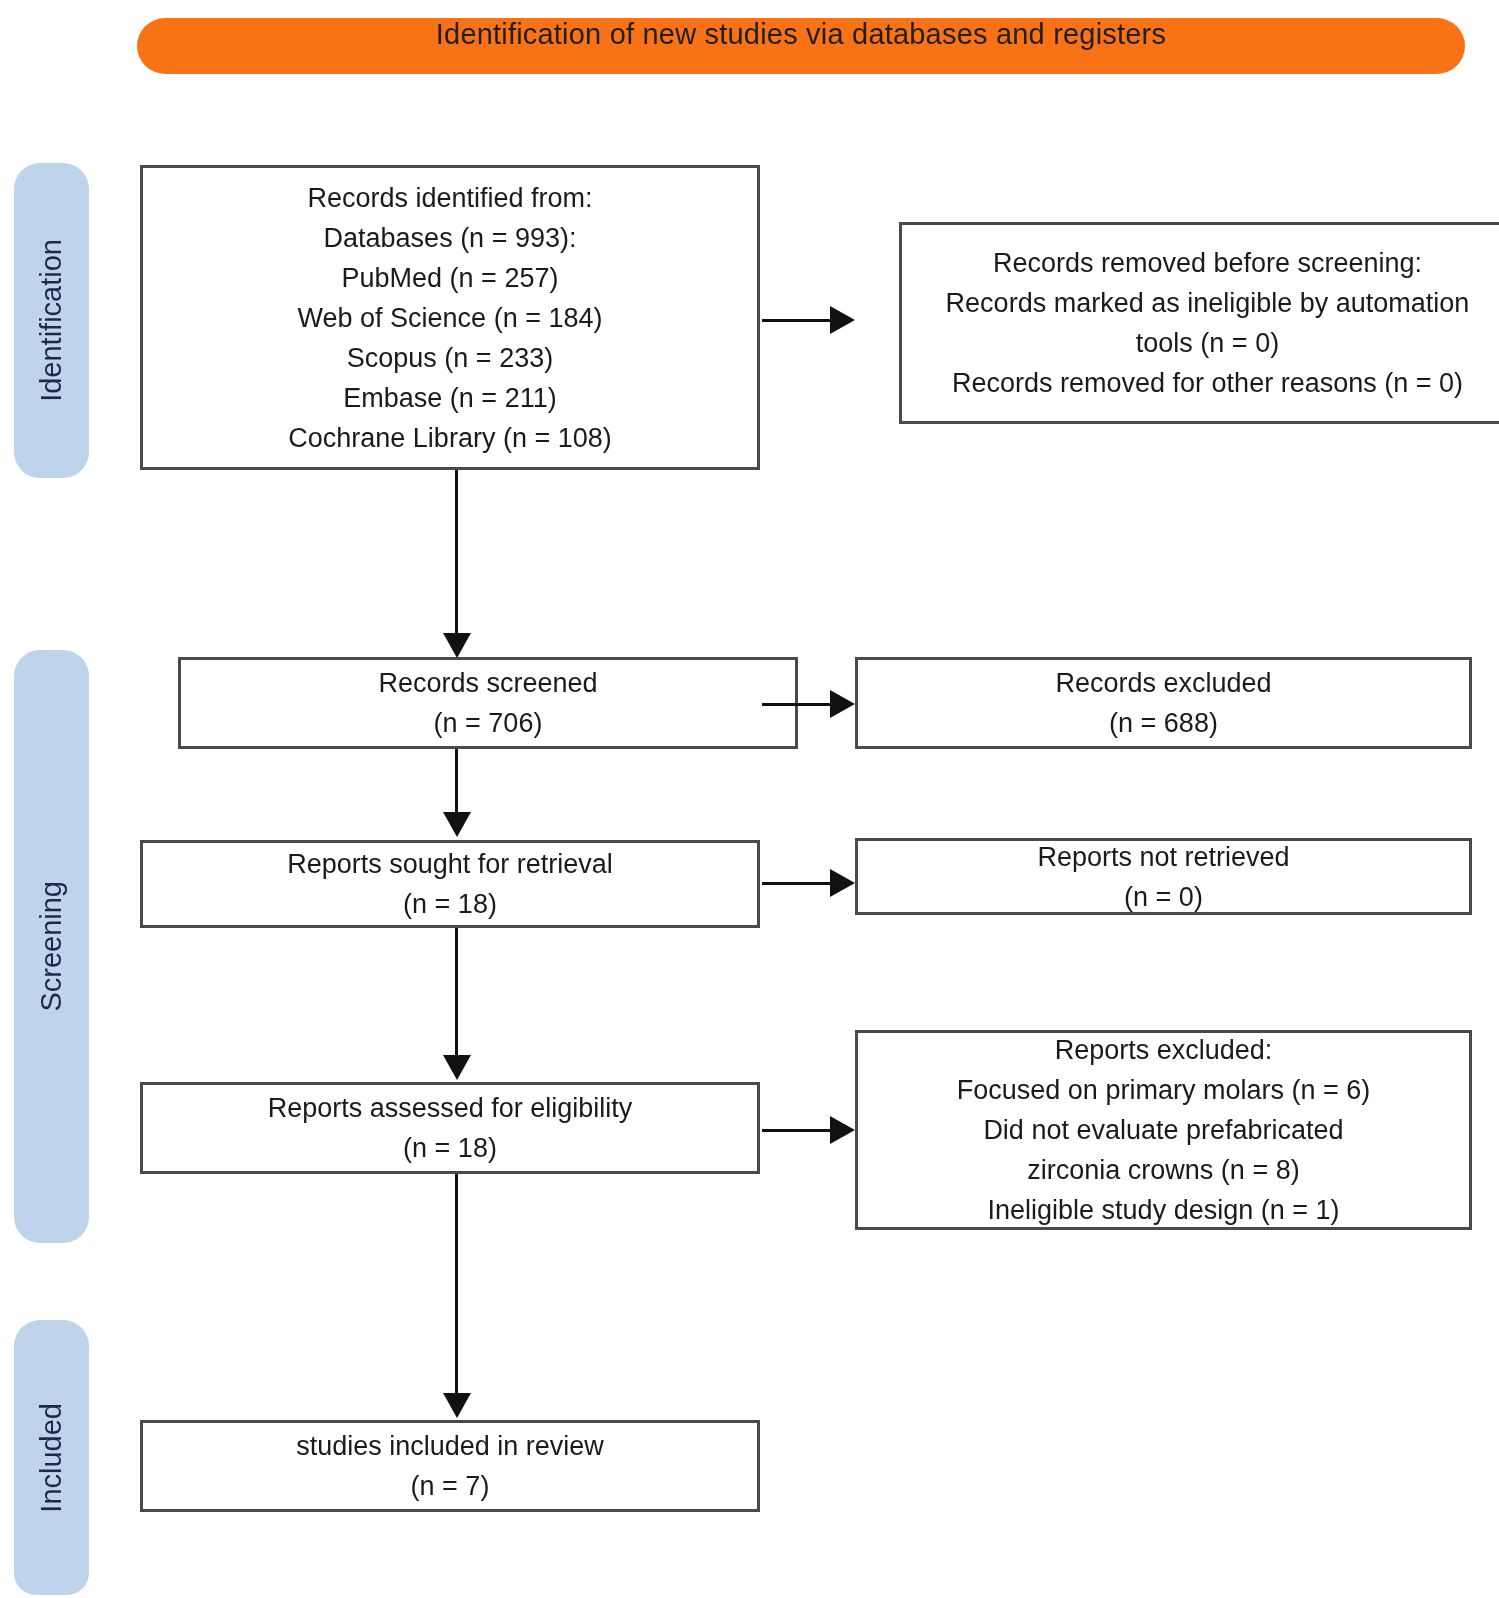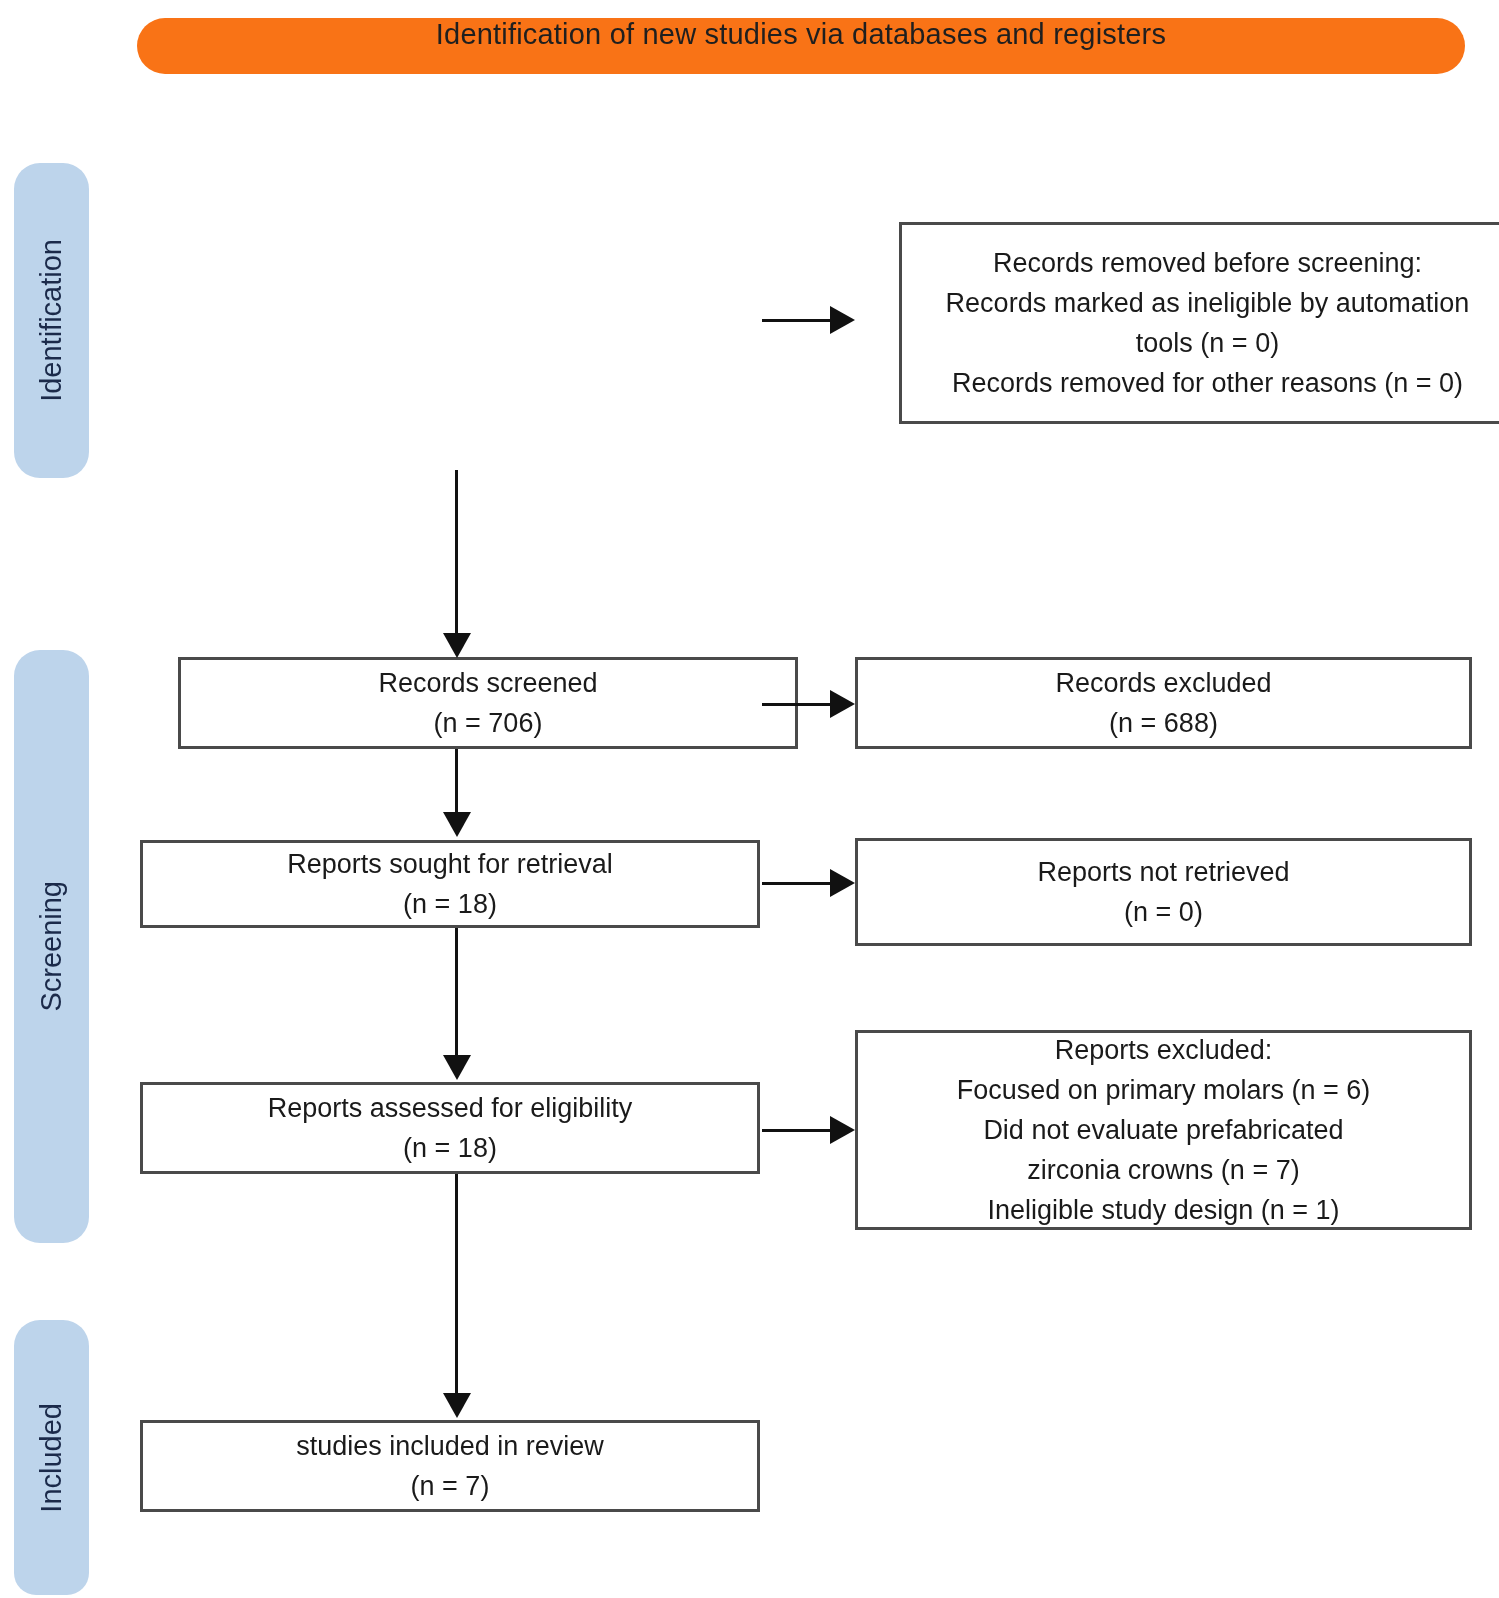--- a/index.html
+++ b/index.html
@@ -29,21 +29,21 @@
     display:flex;flex-direction:column;align-items:center;justify-content:center;
     text-align:center;font-size:27px;line-height:40px;padding:6px 14px;
   }
   .col-left{left:140px;width:620px;}
   .col-right{left:855px;width:617px;}
   .b-identified{top:165px;height:305px;}
   .b-removed{top:222px;height:202px;margin-left:44px;}
   .b-screened{top:657px;height:92px;margin-left:38px;}
   .b-excluded{top:657px;height:92px;}
   .b-sought{top:840px;height:88px;}
-  .b-notretrieved{top:838px;height:108px;}
+  .b-notretrieved{top:838px;height:77px;}
   .b-assessed{top:1082px;height:92px;}
   .b-reportsexcluded{top:1030px;height:200px;}
   .b-included{top:1420px;height:92px;align-items:center;}
   .vline{position:absolute;width:3px;background:#111;left:455px;}
   .vhead{
     position:absolute;left:443px;width:0;height:0;
     border-left:14px solid transparent;border-right:14px solid transparent;
     border-top:25px solid #111;
   }
   .hline{position:absolute;height:3px;background:#111;left:762px;}
@@ -73,20 +73,29 @@
   <div class="pill pill-identification">
     <span>Identification</span>
   </div>
   <div class="pill pill-screening">
     <span>Screening</span>
   </div>
   <div class="pill pill-included">
     <span>Included</span>
   </div>
 
+  <div class="fbox col-left b-identified">
+    <div>Records identified from:</div>
+    <div>Databases (n = 993):</div>
+    <div>PubMed (n = 257)</div>
+    <div>Web of Science (n = 184)</div>
+    <div>Scopus (n = 233)</div>
+    <div>Embase (n = 211)</div>
+    <div>Cochrane Library (n = 108)</div>
+  </div>
 
   <div class="fbox col-left b-screened">
     <div>Records screened</div>
     <div>(n = 706)</div>
   </div>
 
   <div class="fbox col-left b-sought">
     <div>Reports sought for retrieval</div>
     <div>(n = 18)</div>
   </div>
@@ -115,21 +124,21 @@
 
   <div class="fbox col-right b-notretrieved">
     <div>Reports not retrieved</div>
     <div>(n = 0)</div>
   </div>
 
   <div class="fbox col-right b-reportsexcluded">
     <div>Reports excluded:</div>
     <div>Focused on primary molars (n = 6)</div>
     <div>Did not evaluate prefabricated</div>
-    <div>zirconia crowns (n = 7)</div>
+    <div>zirconia crowns (n = 8)</div>
     <div>Ineligible study design (n = 1)</div>
   </div>
 
   <div class="vline v1line"></div>
   <div class="vhead v1head"></div>
 
   <div class="vline v2line"></div>
   <div class="vhead v2head"></div>
 
   <div class="vline v3line"></div>

